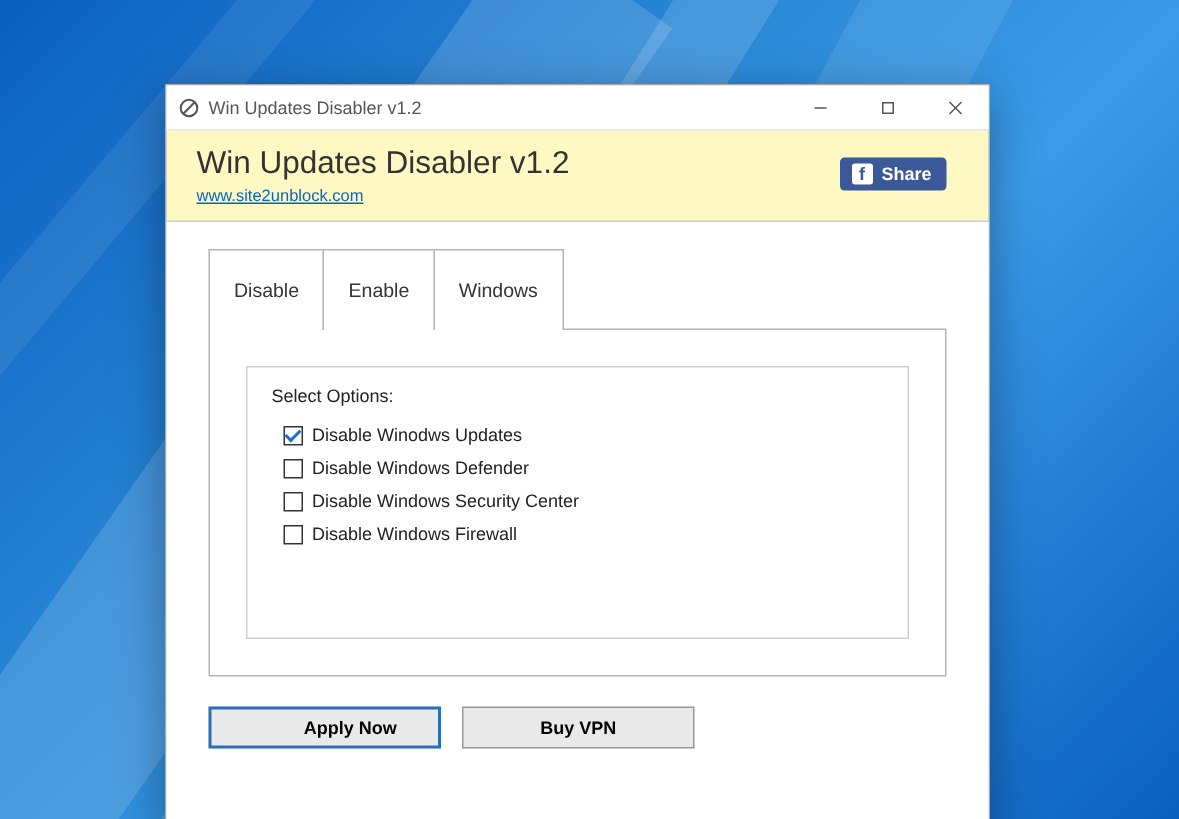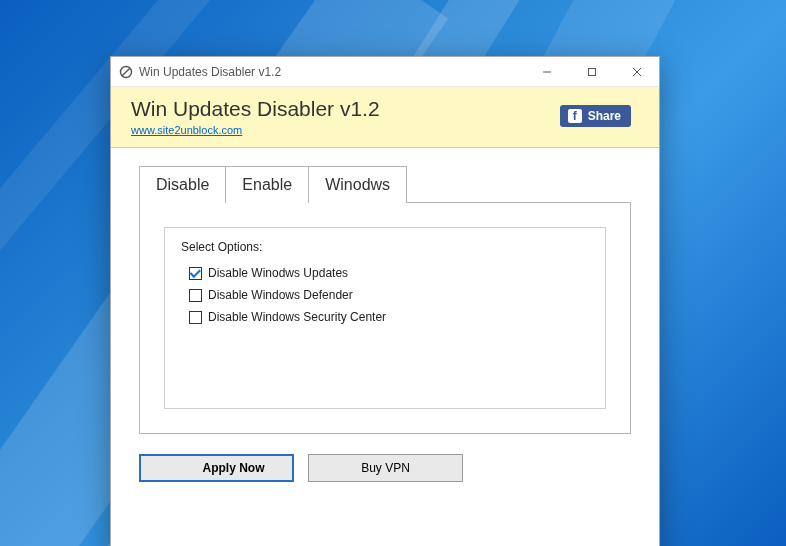--- a/index.html
+++ b/index.html
@@ -99,25 +99,25 @@
     display:flex;
     flex-direction:column;
   }
 
   .tabs {
     display:flex;
     position:relative;
     z-index:2;
   }
   .tab {
-    padding: 9px 16px;
+    padding: 19px 16px;
     border:1px solid #b5b5b5;
     border-bottom:none;
     background:#fff;
-    font-size:16px;
+    font-size:13px;
     color:#333;
     position:relative;
   }
   .tab:not(:first-child){ margin-left:-1px; }
   .tab.active { background:#fff; }
   .tab:not(.active){ border-top-color:#b5b5b5; background:#fff; }
 
   .tabpanel {
     border:1px solid #b5b5b5;
     margin-top:-1px;
@@ -163,20 +163,21 @@
     gap:14px;
     margin-top:20px;
   }
   .btn {
     width:155px;
     height:28px;
     display:flex; align-items:center; justify-content:center;
     font-size:12px;
     background:#e9e9e9;
     border:1px solid #999;
+    font-weight:bold;
   }
   .btn.primary {
     border:2px solid #2a6fbf;
     font-weight:bold;
     background:#e9e9e9;
     padding-left:34px;
   }
 </style>
 </head>
 <body>
@@ -228,21 +229,21 @@
   <div class="body">
 
     <div class="tabs">
       <div class="tab active">
         <span>Disable</span>
       </div>
       <div class="tab">
         <span>Enable</span>
       </div>
       <div class="tab">
-        <span>Winodws</span>
+        <span>Windows</span>
       </div>
     </div>
 
     <div class="tabpanel">
       <div class="boxed">
         <div class="legend">Select Options:</div>
         <div class="opts">
 
           <label class="opt">
             <span class="cb checked"></span>
@@ -252,20 +253,24 @@
           <label class="opt">
             <span class="cb"></span>
             <span>Disable Windows Defender</span>
           </label>
 
           <label class="opt">
             <span class="cb"></span>
             <span>Disable Windows Security Center</span>
           </label>
 
+          <label class="opt">
+            <span class="cb"></span>
+            <span>Disable Windows Firewall</span>
+          </label>
 
         </div>
       </div>
     </div>
 
     <div class="actions">
       <div class="btn primary">
         <span>Apply Now</span>
       </div>
       <div class="btn">

